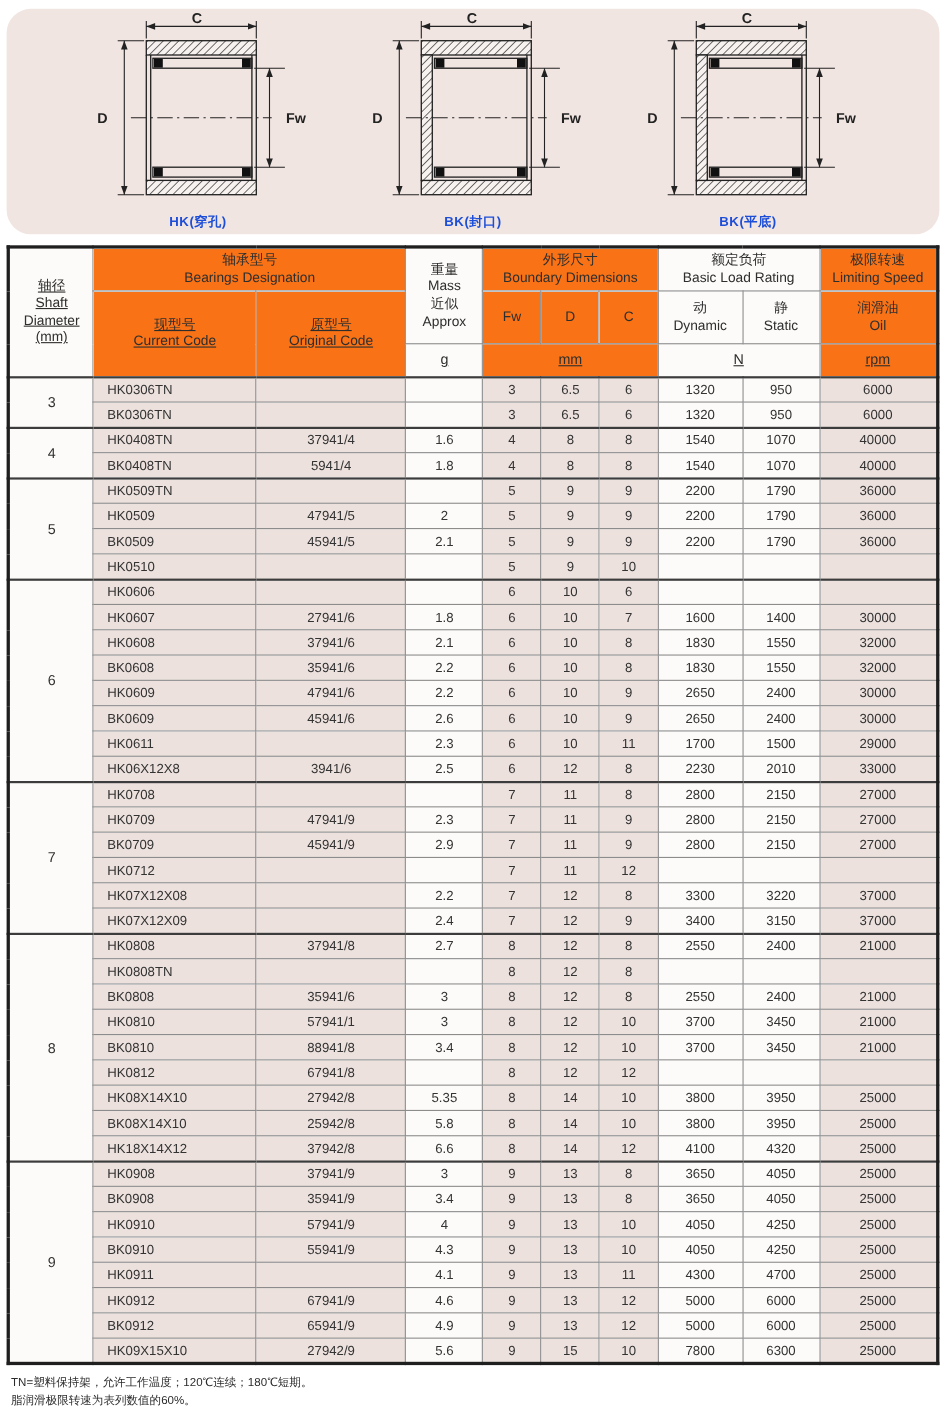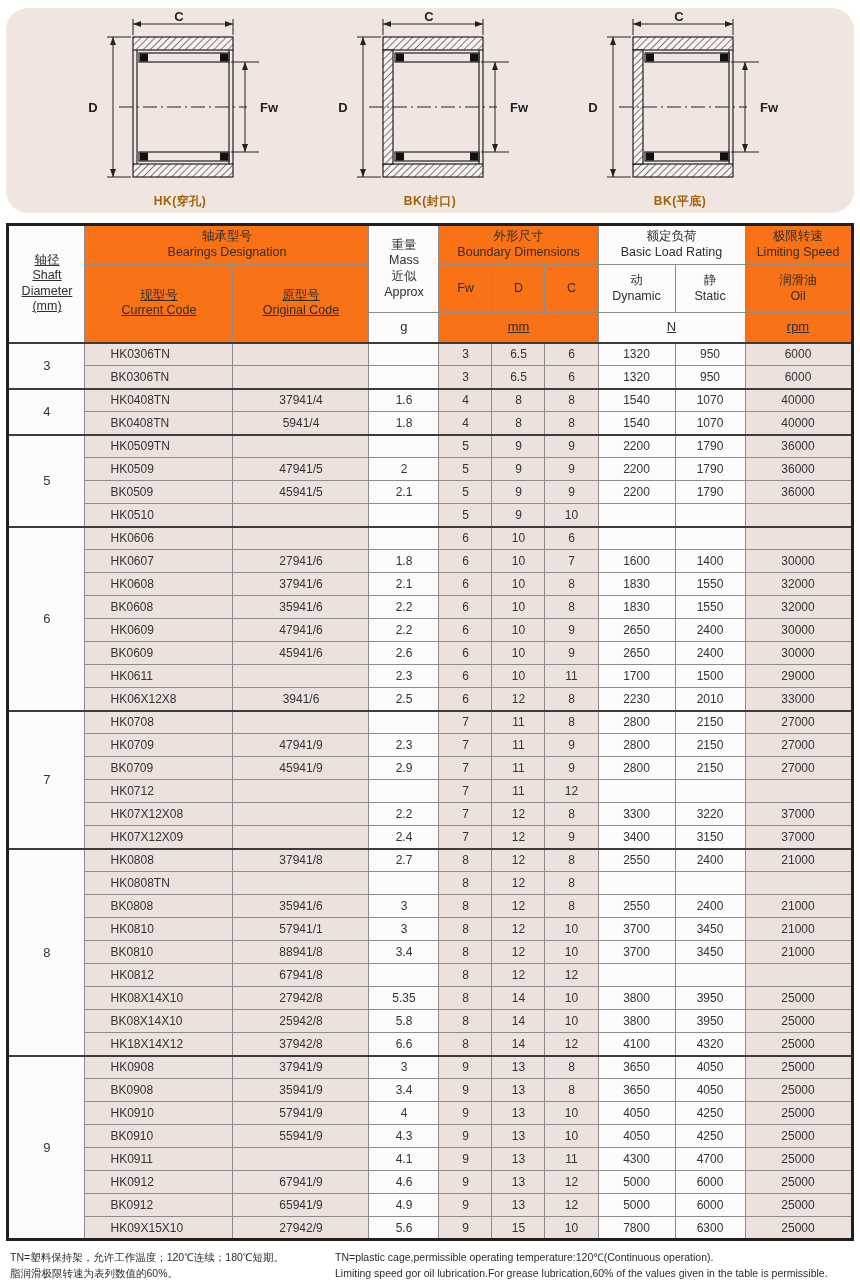--- a/index.html
+++ b/index.html
@@ -20,21 +20,21 @@
     display: flex;
     justify-content: center;
     align-items: center;
     gap: 40px;
   }
   .figure { display: flex; flex-direction: column; align-items: center; }
   .figure svg { display: block; }
   .fig-caption {
     font-size: 12px;
     font-weight: bold;
-    color: #a16207;
+    color: #1d4ed8;
     margin-top: -4px;
     letter-spacing: 0.5px;
   }
   .dim-label { font-family: "Liberation Sans", sans-serif; font-size: 13px; font-weight: bold; fill: #222; }
 
   
   table.spec {
     width: 844px;
     margin: 10px auto 0 auto;
     border-collapse: collapse;
@@ -52,21 +52,21 @@
     white-space: pre-line;
     line-height: 1.25;
     font-size: 12.5px;
     color: #2e2e2e;
   }
   thead tr.h1 th { height: 40px; }
   thead tr.h2 th { height: 48px; }
   thead tr.h3 th { height: 30px; font-size: 13px; }
   thead tr.h3 th, thead th.rowspan-bottom { border-bottom: 2px solid #3c3c3c; text-decoration: underline; }
   tbody td { height: 23px; font-size: 12px; color: #333; }
-  tbody td.current { text-align: left; padding-left: 25px; }
+  tbody td.current { text-align: left; padding-left: 12px; }
   tbody td.shaft { font-size: 13px; background: #fcfbf9; }
 
   
   .c-pink { background: #f97316; }
   .c-white { background: #fcfbf9; }
   tbody td.current, tbody td.original, tbody td.fw, tbody td.d, tbody td.c, tbody td.oil { background: #ece1dd; }
   tbody td.mass, tbody td.dyn, tbody td.stat { background: #fcfbf9; }
 
   
   th.sep-r, td.sep-r { border-right: 2px solid #3c3c3c; }
@@ -729,19 +729,15 @@
           <td class="oil">25000</td>
         </tr>
       </tbody>
   </table>
 
   <div class="footnotes">
     <div class="cn">
       <div>TN=塑料保持架，允许工作温度；120℃连续；180℃短期。</div>
       <div>脂润滑极限转速为表列数值的60%。</div>
     </div>
-    <div class="en">
-      <div>TN=plastic cage,permissible operating temperature:120℃(Continuous operation).</div>
-      <div>Limiting speed gor oil lubrication.For grease lubrication,60% of the values given in the table is permissible.</div>
-    </div>
   </div>
 
 </div>
 
 </body></html>

